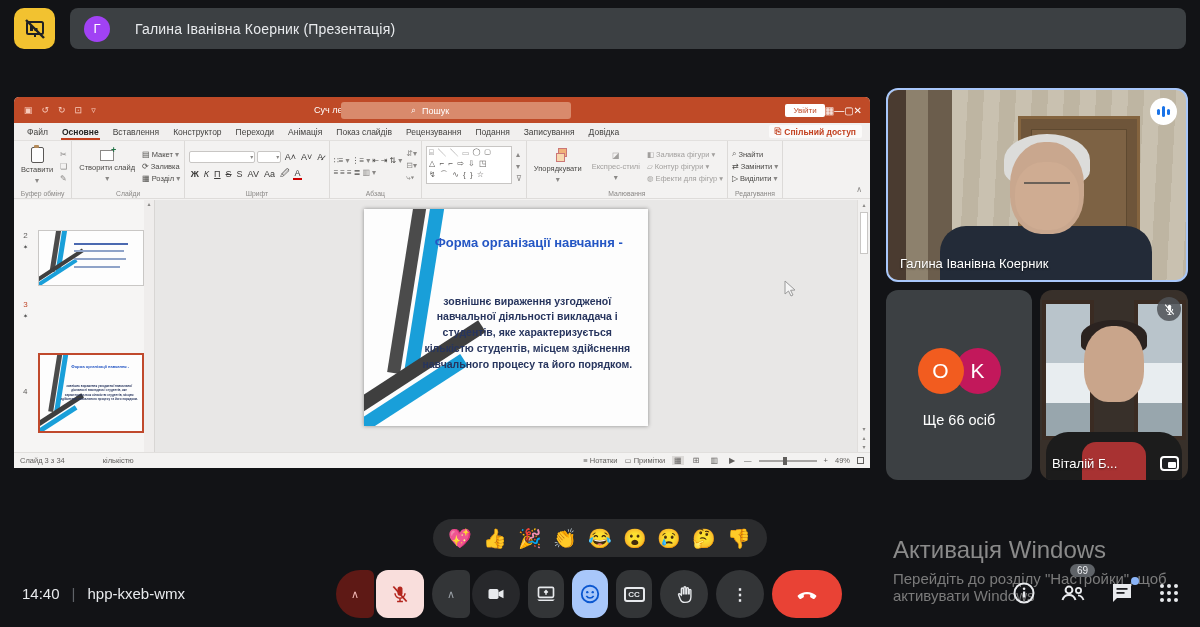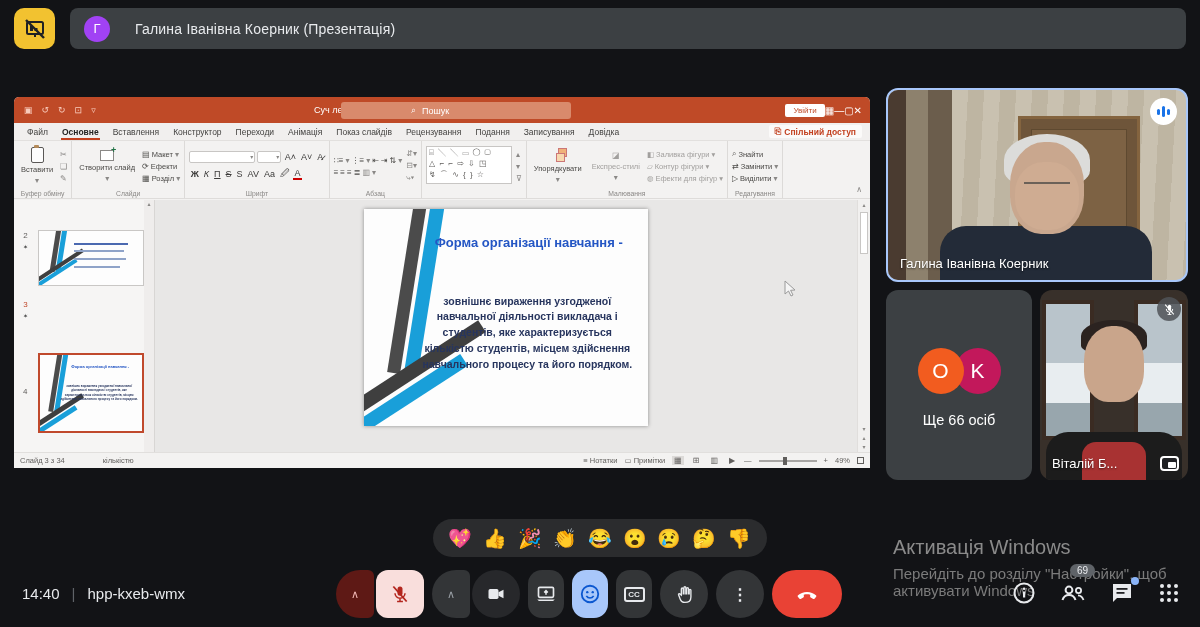--- a/index.html
+++ b/index.html
@@ -159,21 +159,21 @@
   .sq { width:36px; background:#333537; border-radius:14px; }
   .sq.blue { background:#a8c7fa; }
   .rnd { width:48px; background:#333537; border-radius:50%; }
   .endcall { width:70px; background:#e94235; border-radius:24px; }
   .dots3 { color:#e8eaed; font-size:16px; letter-spacing:0; font-weight:bold; }
   .cc-box { width:21px; height:15px; border:2px solid #e8eaed; border-radius:3px; color:#e8eaed;
     font-size:8px; font-weight:bold; display:flex; align-items:center; justify-content:center; }
 
   
   .watermark { left:893px; top:536px; color:#8a8a8a; z-index:1; }
-  .wm1 { font-size:20px; }
+  .wm1 { font-size:24px; }
   .wm2 { font-size:15px; color:#7b7b7b; margin-top:6px; }
   .right-icons { left:1012px; top:581px; display:flex; gap:24px; align-items:center; z-index:2; }
   .people-badge { position:absolute; top:-17px; left:10px; background:#5f6368; color:#e8eaed; font-size:10px;
     padding:1px 7px; border-radius:9px; }
   .chat-dot { position:absolute; top:-4px; right:-5px; width:8px; height:8px; border-radius:50%; background:#8ab4f8; }
   .ric { position:relative; display:flex; align-items:center; justify-content:center; }
 
   .cursor { left:783px; top:280px; z-index:3; }
 </style>
 </head>
@@ -256,21 +256,21 @@
           <span class="gicon">▾</span>
       </div>
       <div class="minicol">
         <span class="mrow">
             <span class="cicon">▤</span>
             <span>Макет</span>
             <span class="gicon">▾</span>
           </span>
         <span class="mrow">
             <span class="cicon">⟳</span>
-            <span>Ефекти</span>
+            <span>Заливка</span>
           </span>
         <span class="mrow">
             <span class="cicon">▦</span>
             <span>Розділ</span>
             <span class="gicon">▾</span>
           </span>
       </div>
       <div class="rgroup-label">Слайди</div>
     </div>
 

